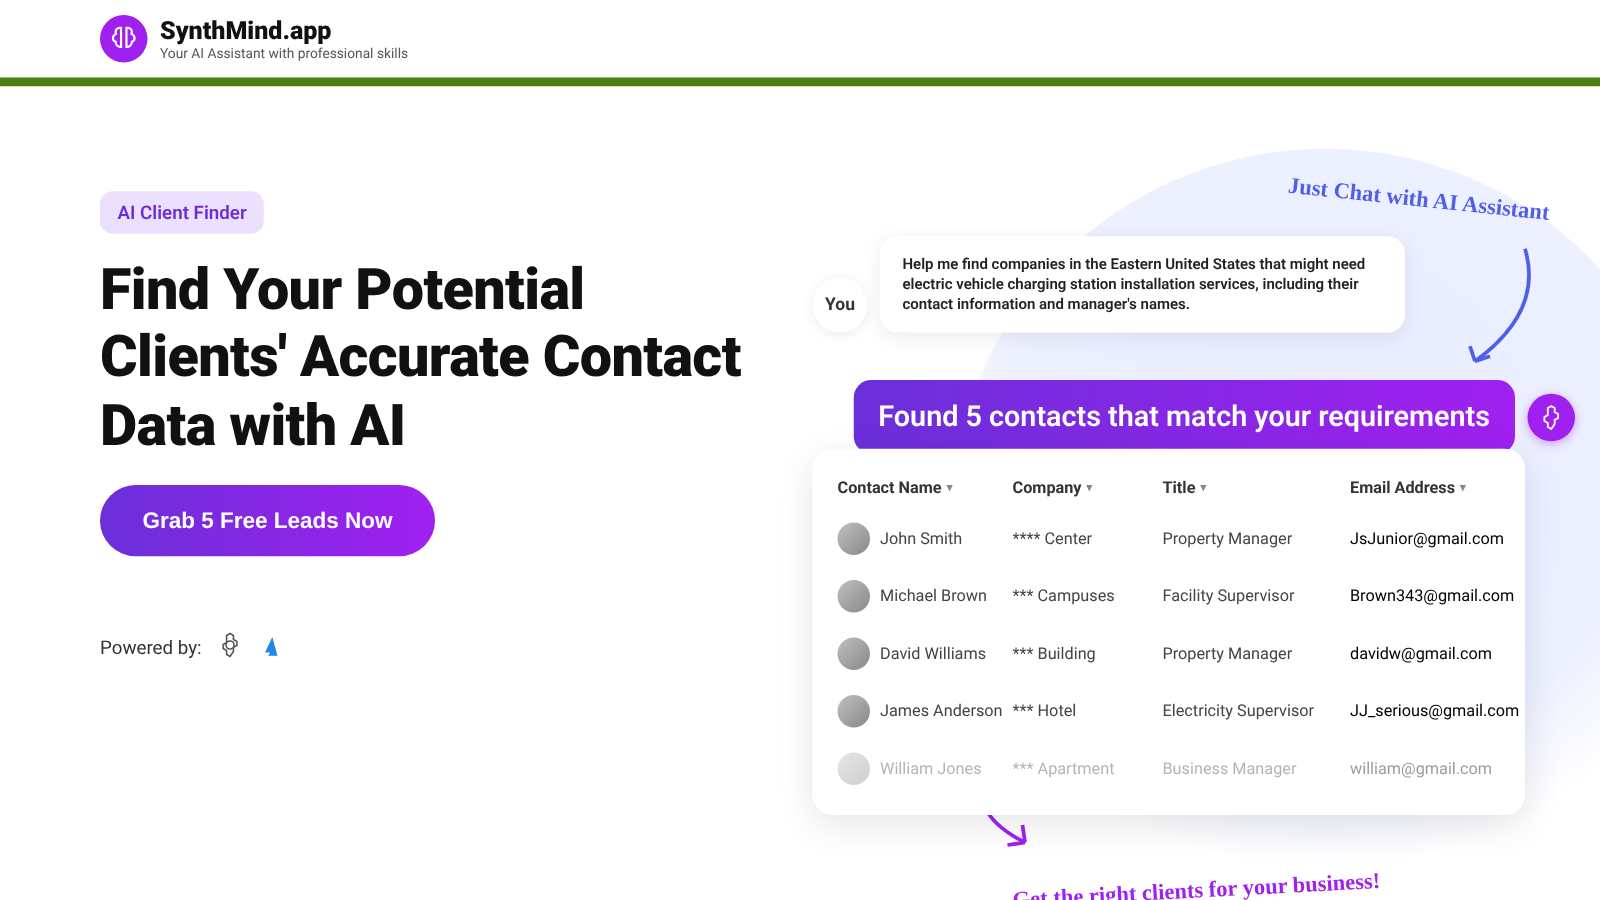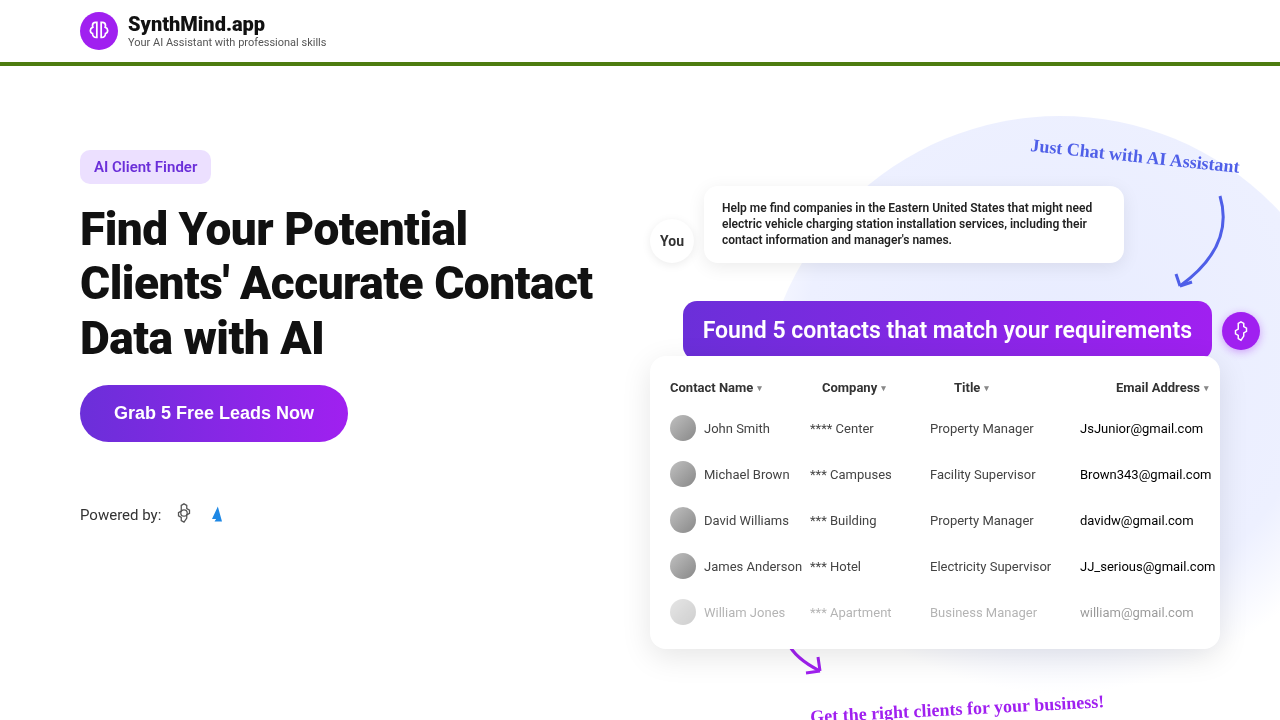--- a/index.html
+++ b/index.html
@@ -8,21 +8,21 @@
       background: #fff;
       width: 1280px;
       height: 720px;
       overflow: hidden;
     }
     .header {
       display: flex;
       justify-content: space-between;
       align-items: center;
       padding: 12px 80px;
-      border-bottom: 4px solid #4d7c0f;
+      border-bottom: 7px solid #4d7c0f;
     }
     .logo-wrap {
       display: flex;
       align-items: center;
       gap: 10px;
     }
     .logo-icon {
       width: 38px;
       height: 38px;
       border-radius: 50%;
@@ -197,21 +197,21 @@
       padding: 14px 0;
       z-index: 2;
     }
     .table-header, .table-row {
       display: grid;
       grid-template-columns: 140px 120px 150px 140px;
       padding: 10px 20px;
       align-items: center;
       font-size: 13px;
     }
-    .table-header { font-weight: 700; color: #333; gap: 12px; }
+    .table-header { font-weight: 700; color: #333; }
     .th { display: flex; align-items: center; gap: 4px; }
     .chev { font-size: 9px; color: #888; }
     .table-row { color: #444; }
     .row-name { display: flex; align-items: center; gap: 8px; }
     .avatar {
       width: 26px; height: 26px; border-radius: 50%;
       background: linear-gradient(135deg,#c0c0c0,#888);
       flex-shrink: 0;
     }
     .email { color: #000000; }

